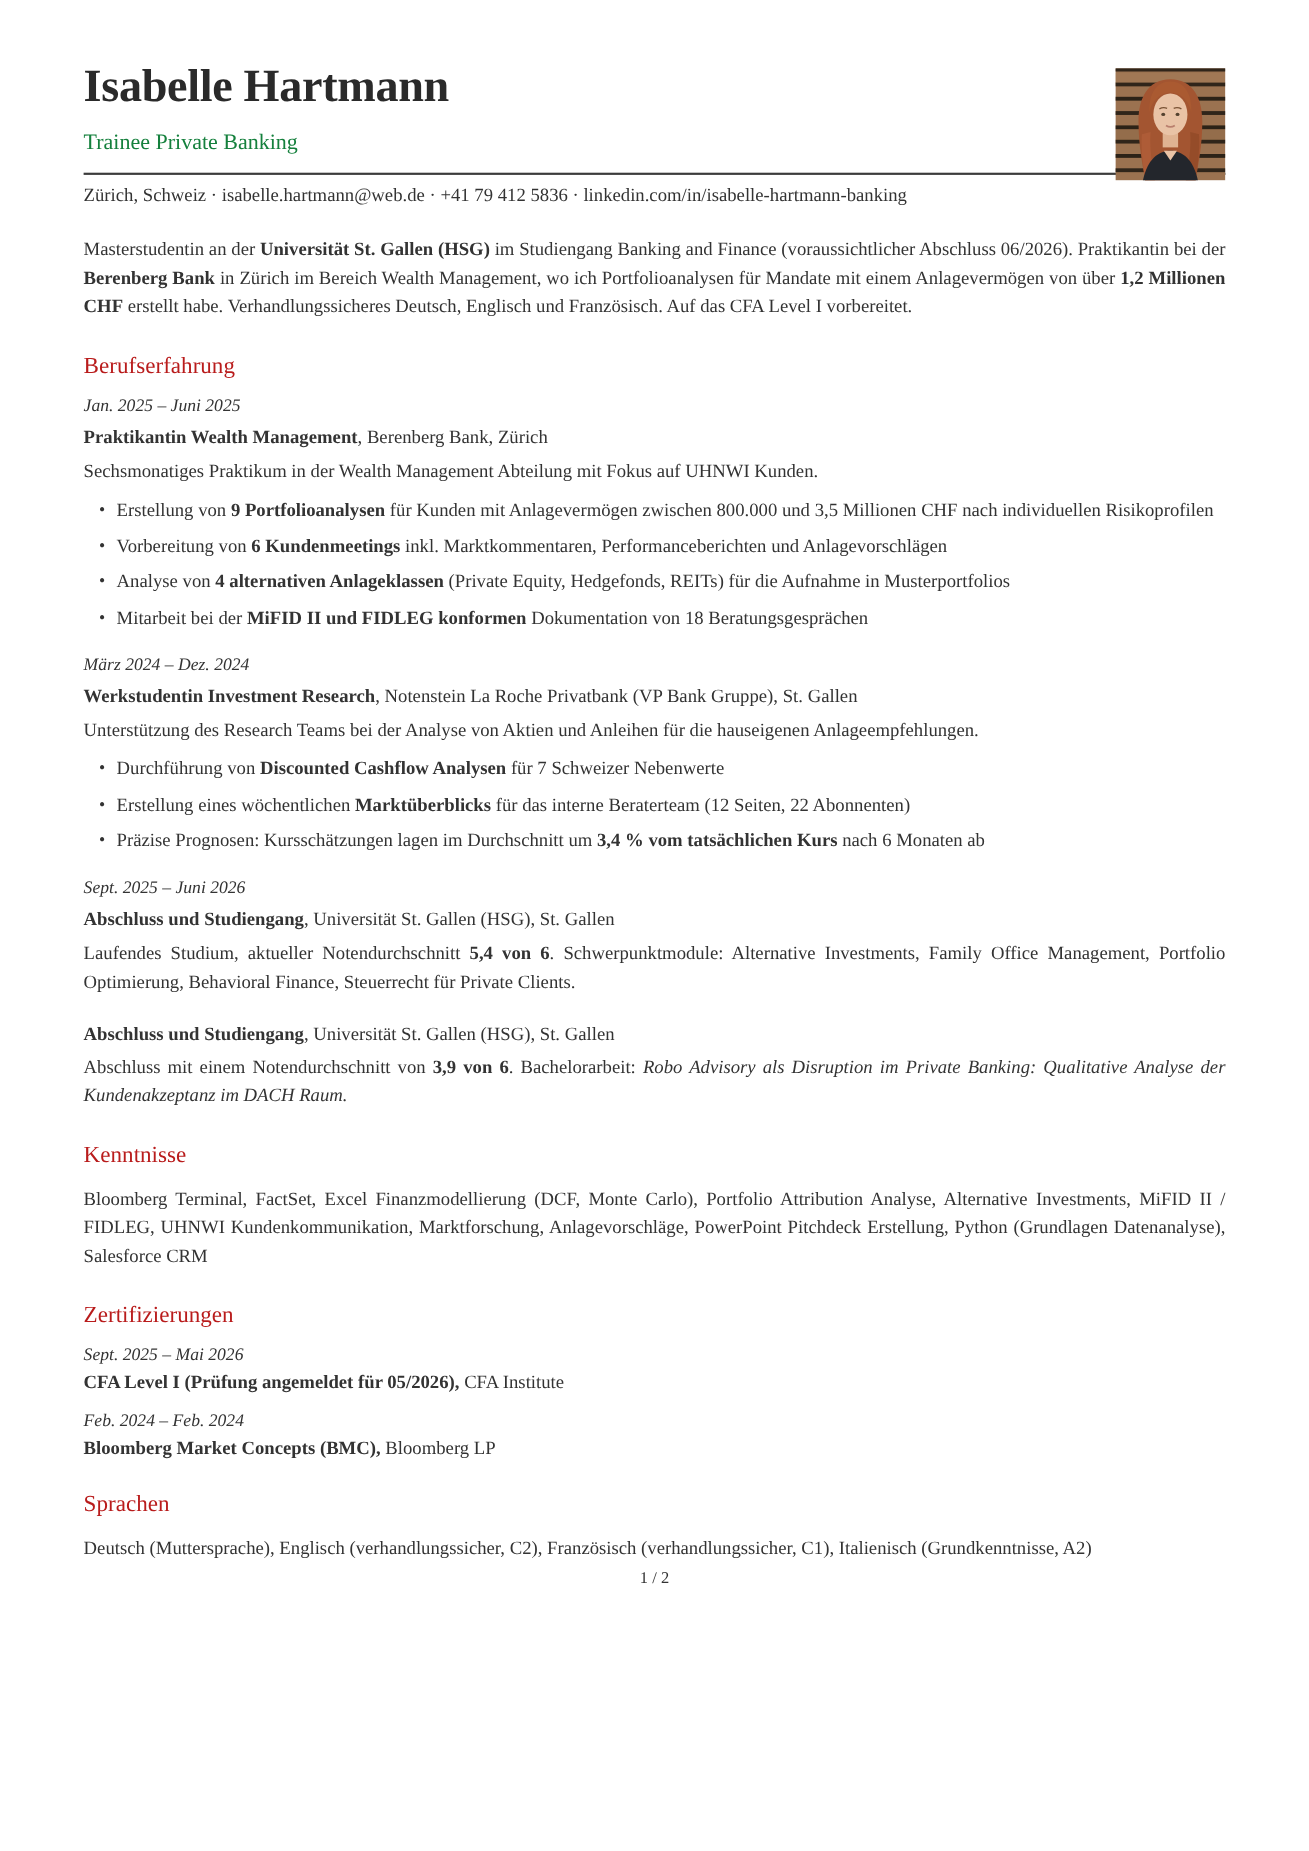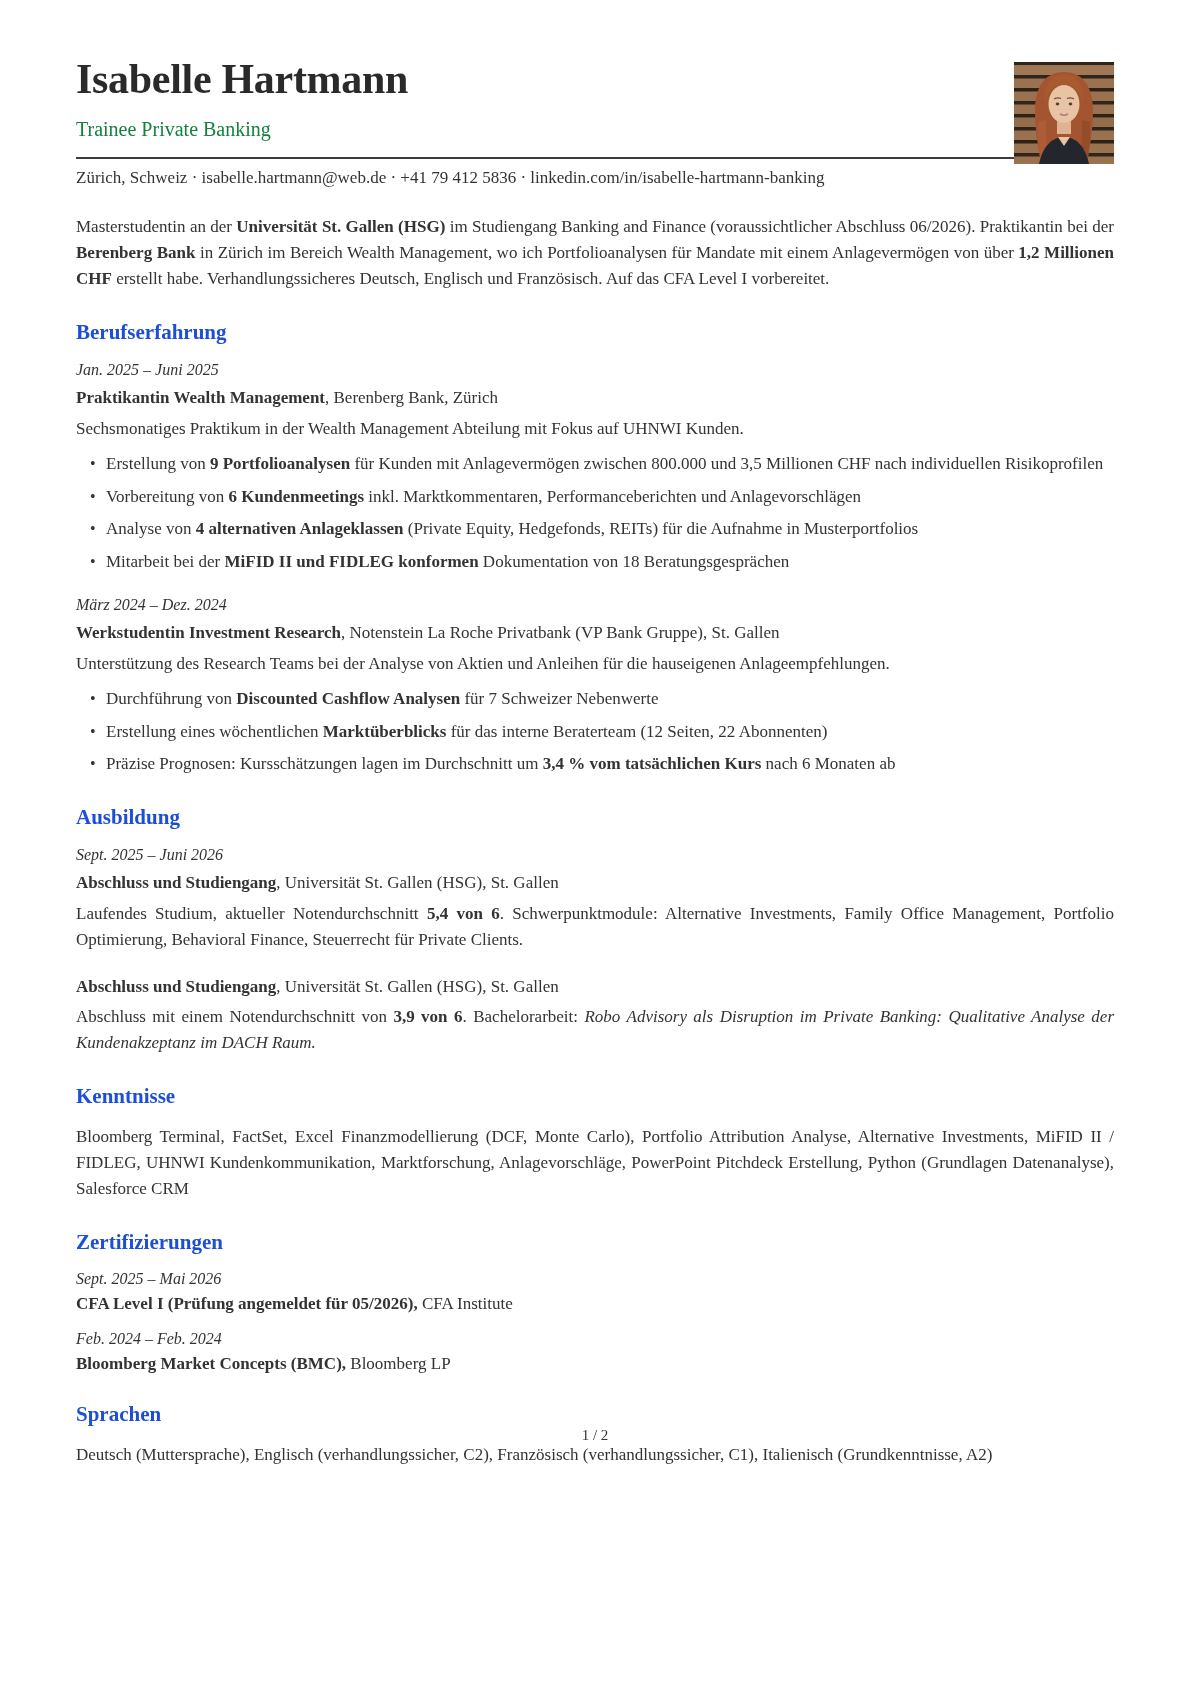--- a/index.html
+++ b/index.html
@@ -15,21 +15,21 @@
   }
   .b { font-weight:bold; }
   .i { font-style:italic; }
 
   h1 { margin:0; font-size:42px; line-height:1.1; font-weight:700; color:#2a2a2a; letter-spacing:-0.3px; }
   .role { margin-top:16px; font-size:20px; color:#15803d; }
   .divider { border:none; border-top:2px solid #3c3c3c; margin:16px 0 0 0; }
   .contact { margin-top:9px; font-size:17px; }
   .summary { margin-top:26px; font-size:17px; line-height:1.53; text-align:justify; }
 
-  h2 { margin:28px 0 0 0; font-size:21px; font-weight:700; color:#1d4ed8; }
+  h2 { margin:28px 0 0 0; font-size:21px; font-weight:400; color:#b91c1c; }
 
   .entry { margin-top:22px; }
   h2 + .entry { margin-top:16px; }
   .date { font-size:16px; font-style:italic; color:#333; }
   .etitle { margin-top:7px; font-size:17px; line-height:1.45; }
   .edesc { margin-top:5px; font-size:17px; line-height:1.5; }
   .ebody { margin-top:5px; font-size:17px; line-height:1.53; text-align:justify; }
 
   ul.bullets { list-style:none; margin:10px 0 0 0; padding:0 0 0 14px; }
   ul.bullets li { position:relative; padding-left:16px; margin-top:7px; font-size:17px; line-height:1.5; text-align:justify; }
@@ -107,21 +107,20 @@
       <div class="edesc">Unterstützung des Research Teams bei der Analyse von Aktien und Anleihen für die hauseigenen Anlageempfehlungen.</div>
       <ul class="bullets">
           <li><span>Durchführung von </span><span class="b">Discounted Cashflow Analysen</span><span> für 7 Schweizer Nebenwerte</span></li>
           <li><span>Erstellung eines wöchentlichen </span><span class="b">Marktüberblicks</span><span> für das interne Beraterteam (12 Seiten, 22 Abonnenten)</span></li>
           <li><span>Präzise Prognosen: Kursschätzungen lagen im Durchschnitt um </span><span class="b">3,4 % vom tatsächlichen Kurs</span><span> nach 6 Monaten ab</span></li>
         </ul>
     </div>
   </section>
 
   <section>
-    <h2>Ausbildung</h2>
 
     <div class="entry">
       <div class="date">Sept. 2025 – Juni 2026</div>
       <div class="etitle"><span class="b">Abschluss und Studiengang</span><span>, Universität St. Gallen (HSG), St. Gallen</span></div>
       <div class="ebody"><span>Laufendes Studium, aktueller Notendurchschnitt </span><span class="b">5,4 von 6</span><span>. Schwerpunktmodule: Alternative Investments, Family Office Management, Portfolio Optimierung, Behavioral Finance, Steuerrecht für Private Clients.</span></div>
     </div>
 
     <div class="entry">
       <div class="etitle"><span class="b">Abschluss und Studiengang</span><span>, Universität St. Gallen (HSG), St. Gallen</span></div>
       <div class="ebody"><span>Abschluss mit einem Notendurchschnitt von </span><span class="b">3,9 von 6</span><span>. Bachelorarbeit: </span><span class="i">Robo Advisory als Disruption im Private Banking: Qualitative Analyse der Kundenakzeptanz im DACH Raum.</span></div>

